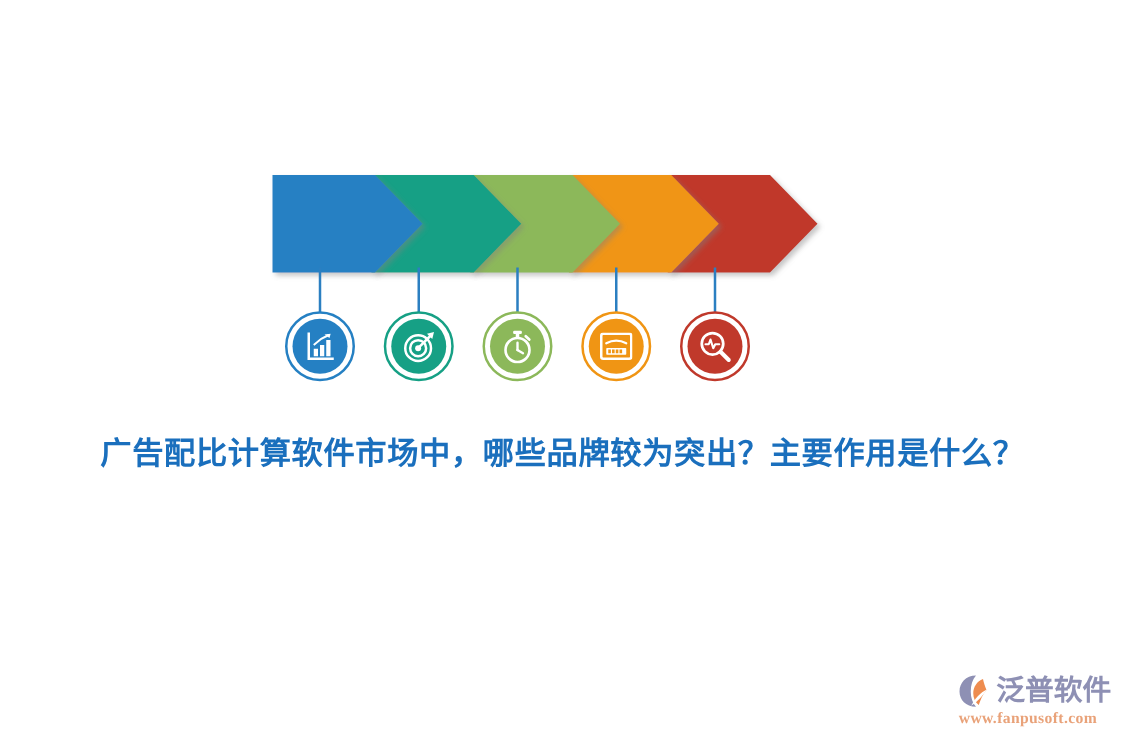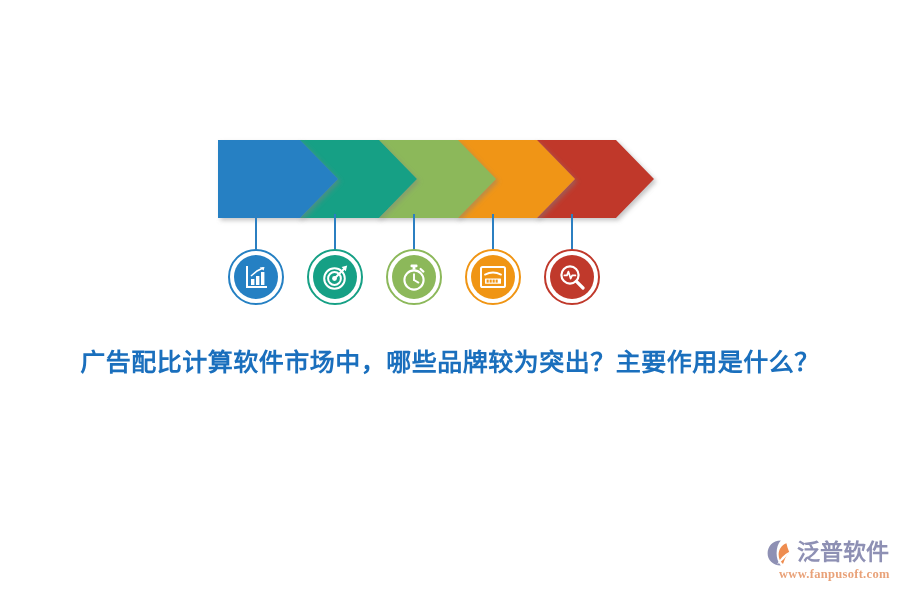--- a/index.html
+++ b/index.html
@@ -131,21 +131,21 @@
     letter-spacing: 0px;
     margin-left: 1px;
   }
   .logo-url {
     font-family: "Liberation Serif", "DejaVu Serif", serif;
     font-size: 12.5px;
     font-weight: 700;
     color: #e9a279;
     letter-spacing: 0.3px;
     margin-top: -1px;
-    margin-left: 13px;
+    margin-left: 1px;
   }
 </style>
 </head>
 <body>
 
 <div id="page">
 
   <div class="infographic">
     <svg class="chevrons" viewBox="0 0 436 78" width="436" height="78" xmlns="http://www.w3.org/2000/svg">
       <defs>

